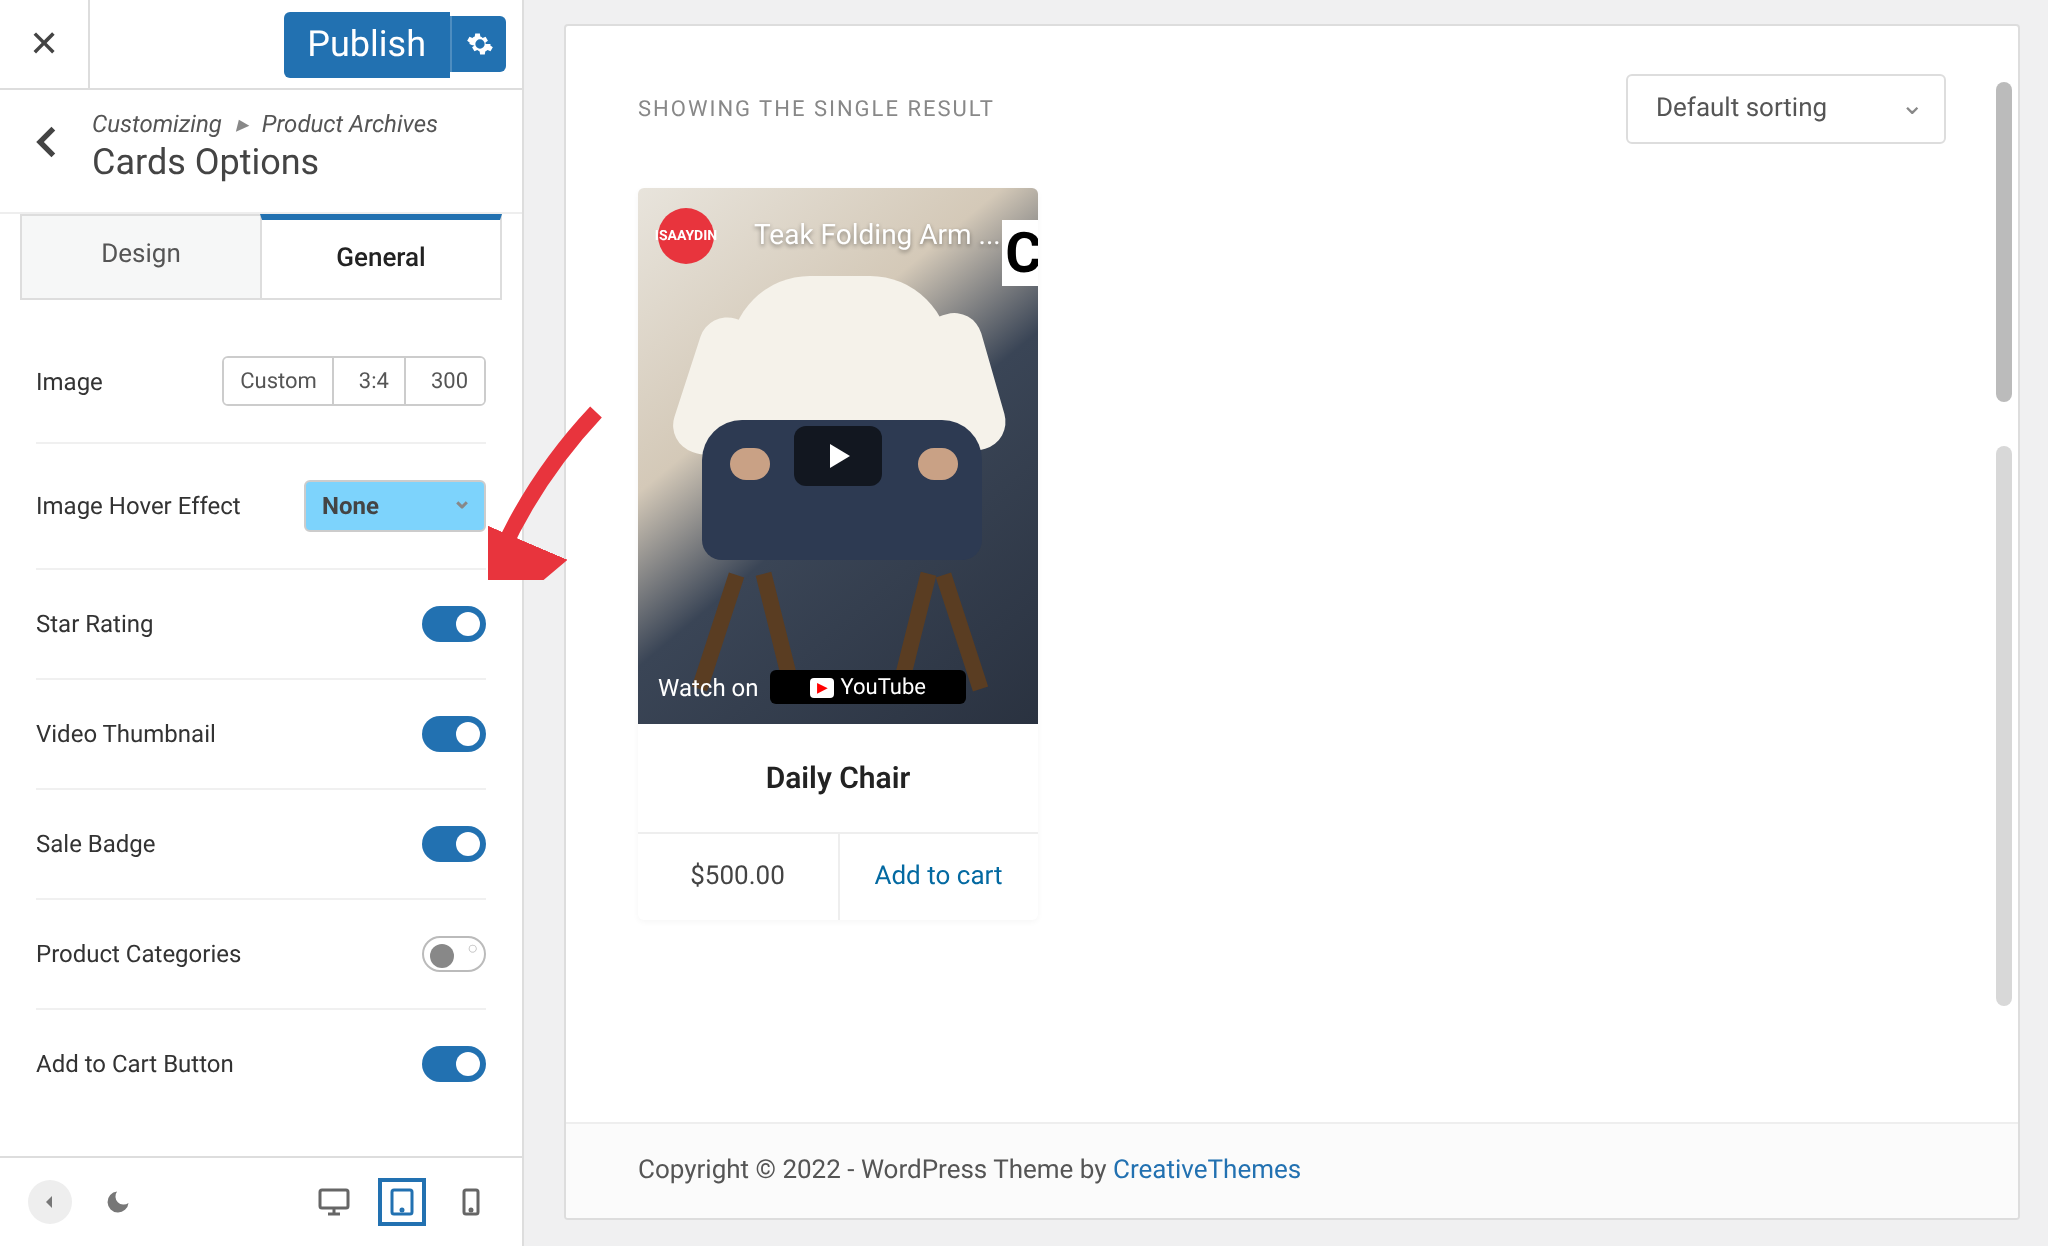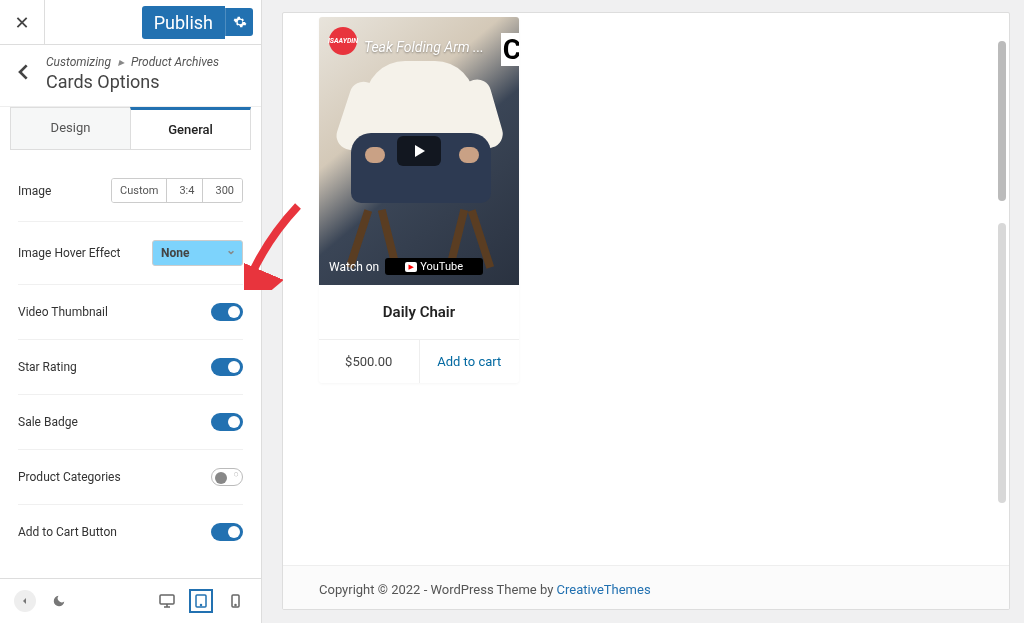--- a/index.html
+++ b/index.html
@@ -57,21 +57,21 @@
 .preview-scroll { position: absolute; right: 3px; top: 28px; width: 8px; height: 160px; background: #bbb; border-radius: 4px; }
 .preview-scroll2 { position: absolute; right: 3px; top: 210px; width: 8px; height: 280px; background: #d8d8d8; border-radius: 4px; }
 
 .shop-header { display: flex; justify-content: space-between; align-items: center; padding: 24px 36px 18px 36px; }
 .result-text { font-size: 11px; letter-spacing: 1px; color: #888; text-transform: uppercase; }
 .sort-select { border: 1px solid #ddd; border-radius: 3px; padding: 9px 28px 9px 14px; font-size: 13px; color: #555; position: relative; background: #fff; width: 160px; }
 .sort-select::after { content: "⌄"; position: absolute; right: 10px; top: 6px; color: #888; font-size: 14px; }
 
 .product-card { width: 200px; margin-left: 36px; margin-top: 4px; background: #fff; box-shadow: 0 1px 3px rgba(0,0,0,0.04); border-radius: 3px; overflow: hidden; }
 .video-thumb { width: 200px; height: 268px; background: linear-gradient(140deg, #e8e4dc 0%, #d4c9b8 35%, #3a4556 55%, #2a3240 100%); position: relative; display: flex; flex-direction: column; justify-content: flex-end; }
-.video-top { position: absolute; top: 10px; left: 10px; display: flex; align-items: flex-end; gap: 7px; font-style: italic; }
+.video-top { position: absolute; top: 10px; left: 10px; display: flex; align-items: center; gap: 20px; }
 .channel-badge { width: 28px; height: 28px; border-radius: 50%; background: #e8343d; color: #fff; display: flex; align-items: center; justify-content: center; font-size: 7px; font-weight: bold; }
 .video-title-text { color: #fff; font-size: 14px; text-shadow: 0 1px 2px rgba(0,0,0,0.4); }
 .play-btn { position: absolute; top: 50%; left: 50%; transform: translate(-50%, -50%); width: 44px; height: 30px; background: rgba(0,0,0,0.6); border-radius: 6px; display: flex; align-items: center; justify-content: center; }
 .play-btn::after { content: ""; border-left: 10px solid #fff; border-top: 6px solid transparent; border-bottom: 6px solid transparent; margin-left: 2px; }
 .watch-on { position: absolute; bottom: 10px; left: 10px; display: flex; align-items: center; gap: 6px; color: #fff; font-size: 12px; justify-content: space-between; }
 .yt-pill { background: #000; color: #fff; padding: 2px 20px; border-radius: 3px; display: inline-flex; align-items: center; gap: 3px; font-size: 11px; }
 .yt-pill::before { content: "▶"; color: #ff0000; background:#fff; width:12px; height:10px; display:inline-flex; align-items:center; justify-content:center; font-size:7px; border-radius:2px; }
 .c-letter { position: absolute; top: 16px; right: -2px; font-size: 28px; font-weight: bold; color: #000; background: #fff; padding-left: 2px; }
 
 .product-info { text-align: center; padding: 18px 10px; }
@@ -147,28 +147,28 @@
         <span class="seg">300</span>
       </div>
     </div>
 
     <div class="option-row">
       <span class="option-label">Image Hover Effect</span>
       <div class="select-ctrl">None</div>
     </div>
 
     <div class="option-row">
+      <span class="option-label">Star Rating</span>
+      <div class="toggle on">
+          <div class="knob"></div>
+        </div>
+    </div>
+
+    <div class="option-row">
       <span class="option-label">Video Thumbnail</span>
-      <div class="toggle on">
-          <div class="knob"></div>
-        </div>
-    </div>
-
-    <div class="option-row">
-      <span class="option-label">Star Rating</span>
       <div class="toggle on">
           <div class="knob"></div>
         </div>
     </div>
 
     <div class="option-row">
       <span class="option-label">Sale Badge</span>
       <div class="toggle on">
           <div class="knob"></div>
         </div>
@@ -233,20 +233,24 @@
       </marker>
     </defs>
   <path d="M54,6 Q22,40 4,82" stroke="#e8343d" stroke-width="8" fill="none" marker-end="url(#ah)"></path>
 </svg>
 
 <div class="preview-frame">
   <div class="preview-scroll"></div>
   <div class="preview-scroll2"></div>
   <div class="preview-inner">
 
+    <div class="shop-header">
+      <div class="result-text">Showing the single result</div>
+      <div class="sort-select">Default sorting</div>
+    </div>
 
     <div class="product-card">
       <div class="video-thumb">
         <div class="video-top">
           <div class="channel-badge">ISAAYDIN</div>
           <div class="video-title-text">Teak Folding Arm ...</div>
         </div>
         <div class="c-letter">C</div>
         <div class="person">
           <div class="arm-l"></div>

